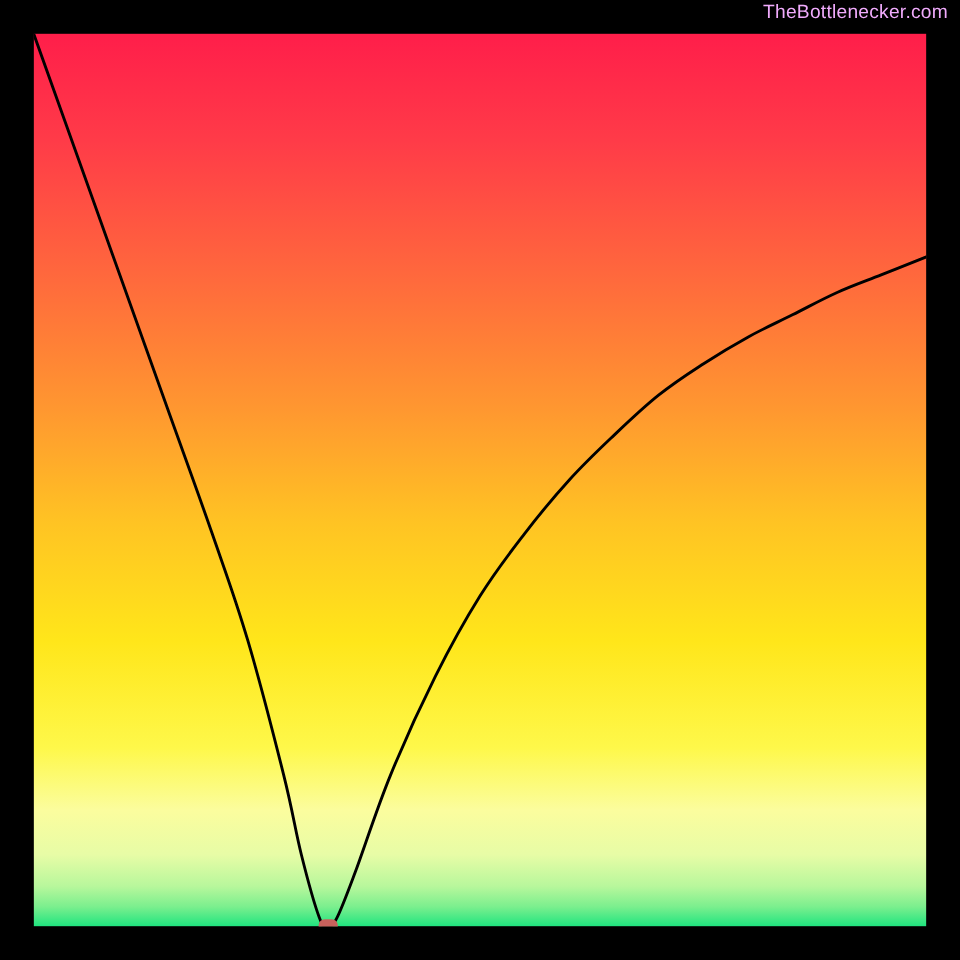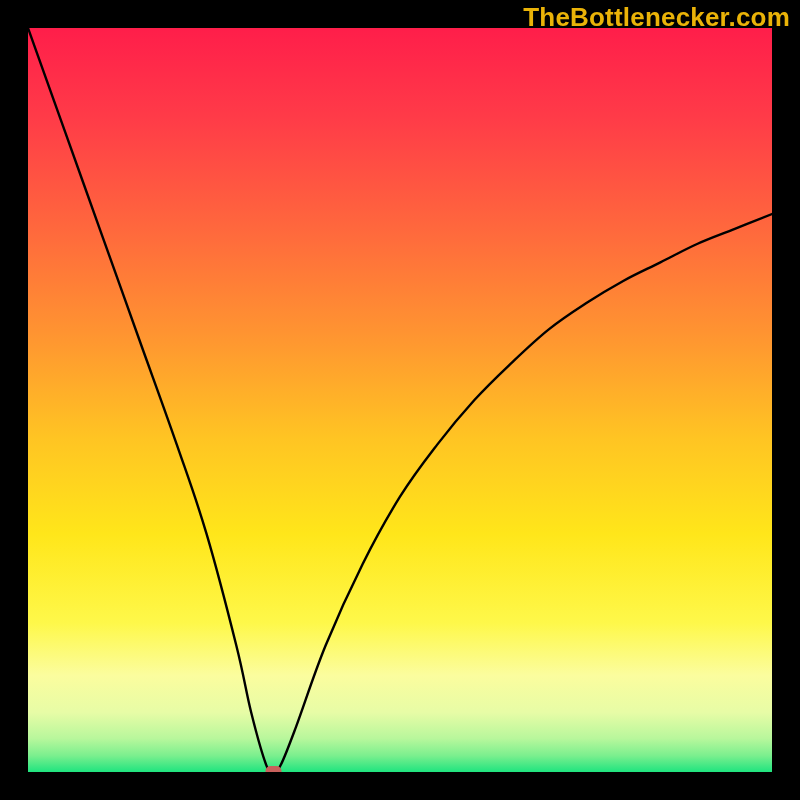--- a/index.html
+++ b/index.html
@@ -14,23 +14,23 @@
   .frame {
     position: relative;
     width: 800px;
     height: 800px;
     background: #000;
   }
   .watermark {
     position: absolute;
     top: 2px;
     right: 10px;
-    color: #eab308;
-    font-size: 26px;
-    font-weight: 700;
+    color: #f0abfc;
+    font-size: 16px;
+    font-weight: 400;
     letter-spacing: 0.2px;
     z-index: 10;
   }
   .plot-outer {
     position: absolute;
     left: 28px;
     top: 28px;
     width: 744px;
     height: 744px;
     background: #000;

